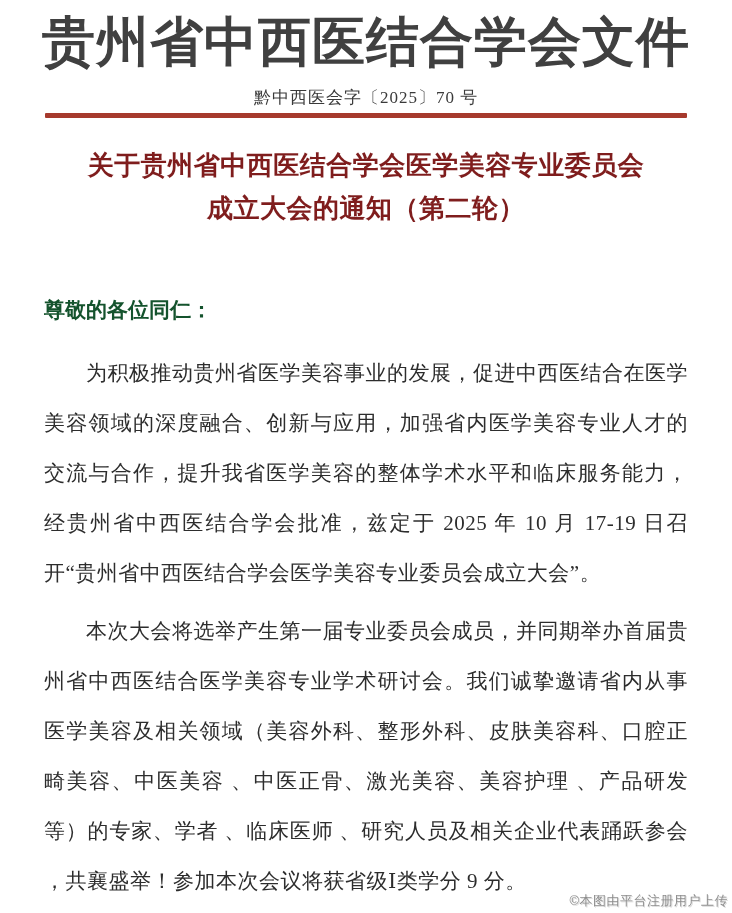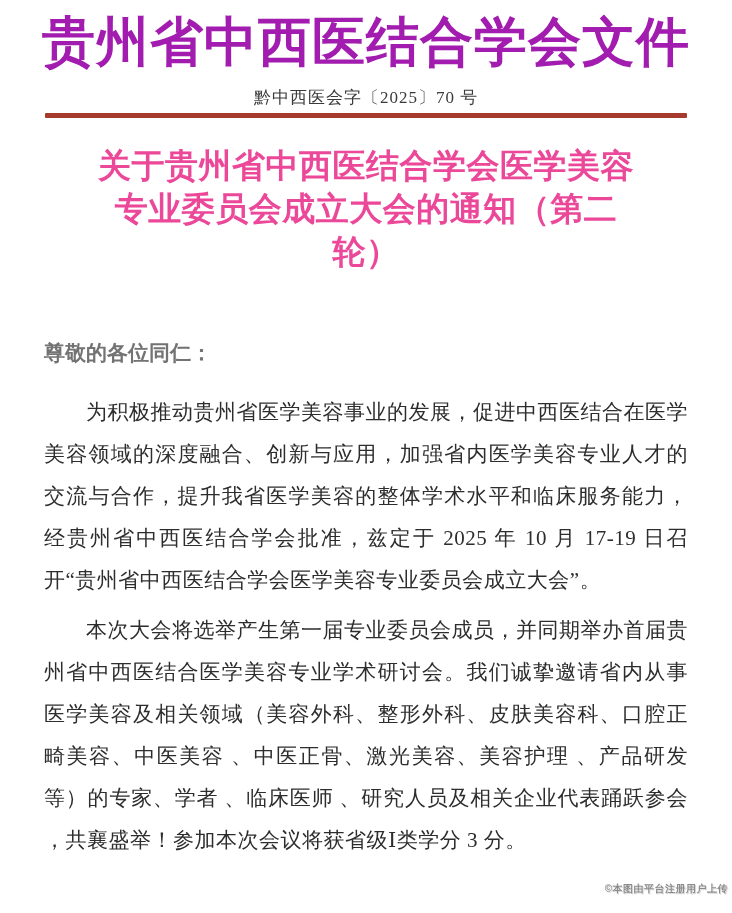--- a/index.html
+++ b/index.html
@@ -16,21 +16,21 @@
     font-family: "Liberation Serif", "DejaVu Serif", serif;
     color: #2d2d2d;
   }
   .org-title {
     margin: 6px 20px 0;
     text-align: center;
     font-size: 53px;
     line-height: 72px;
     font-weight: 700;
     letter-spacing: 1px;
-    color: #a21caf;
+    color: #404040;
     font-family: "Liberation Serif", "DejaVu Serif", serif;
     white-space: nowrap;
   }
   .doc-number {
     margin-top: 9px;
     text-align: center;
     font-size: 17px;
     line-height: 22px;
     color: #3a3a3a;
     letter-spacing: 1px;
@@ -39,62 +39,62 @@
   .red-divider {
     height: 5px;
     background: #a63a2d;
     margin: 4px 45px 0;
     border-radius: 1px;
   }
   .notice-title {
     width: 560px;
     margin: 26px auto 0;
     text-align: center;
-    font-size: 33px;
+    font-size: 26px;
     line-height: 43px;
     font-weight: 700;
-    color: #ec4899;
+    color: #7f1d1d;
     letter-spacing: 0.5px;
     font-family: "Liberation Sans", "DejaVu Sans", sans-serif;
   }
   .salutation {
     margin: 66px 44px 0;
     font-size: 21px;
     line-height: 28px;
     font-weight: 700;
-    color: #737373;
+    color: #14532d;
     font-family: "Liberation Sans", "DejaVu Sans", sans-serif;
   }
   .body-para {
     margin: 8px 44px 0;
     font-size: 21px;
-    line-height: 42px;
+    line-height: 50px;
     text-indent: 2em;
     text-align: justify;
     letter-spacing: 0.5px;
     color: #2d2d2d;
   }
   .body-para.first {
     margin-top: 24px;
   }
   .section-heading {
     margin: 12px 44px 0;
     font-size: 21px;
     line-height: 30px;
     font-weight: 700;
     color: #1e1e1e;
     letter-spacing: 1px;
     font-family: "Liberation Sans", "DejaVu Sans", sans-serif;
   }
   .watermark {
     position: absolute;
     right: 4px;
-    bottom: 17px;
-    font-size: 10px;
-    font-weight: 700;
+    bottom: 3px;
+    font-size: 13px;
+    font-weight: 400;
     color: #8c8c8c;
     letter-spacing: 0.5px;
     font-family: "Liberation Sans", "DejaVu Sans", sans-serif;
     text-shadow: 0 0 1px #ffffff, 1px 1px 0 #d8d8d8;
   }
 </style>
 </head>
 <body>
 
 <div class="page">
@@ -104,19 +104,19 @@
   <div class="doc-number">黔中西医会字〔2025〕70 号</div>
 
   <div class="red-divider"></div>
 
   <div class="notice-title">关于贵州省中西医结合学会医学美容专业委员会成立大会的通知（第二轮）</div>
 
   <div class="salutation">尊敬的各位同仁：</div>
 
   <p class="body-para first">为积极推动贵州省医学美容事业的发展，促进中西医结合在医学美容领域的深度融合、创新与应用，加强省内医学美容专业人才的交流与合作，提升我省医学美容的整体学术水平和临床服务能力，经贵州省中西医结合学会批准，兹定于 2025 年 10 月 17-19 日召开“贵州省中西医结合学会医学美容专业委员会成立大会”。</p>
 
-  <p class="body-para">本次大会将选举产生第一届专业委员会成员，并同期举办首届贵州省中西医结合医学美容专业学术研讨会。我们诚挚邀请省内从事医学美容及相关领域（美容外科、整形外科、皮肤美容科、口腔正畸美容、中医美容 、中医正骨、激光美容、美容护理 、产品研发等）的专家、学者 、临床医师 、研究人员及相关企业代表踊跃参会 ，共襄盛举！参加本次会议将获省级Ⅰ类学分 3 分。</p>
+  <p class="body-para">本次大会将选举产生第一届专业委员会成员，并同期举办首届贵州省中西医结合医学美容专业学术研讨会。我们诚挚邀请省内从事医学美容及相关领域（美容外科、整形外科、皮肤美容科、口腔正畸美容、中医美容 、中医正骨、激光美容、美容护理 、产品研发等）的专家、学者 、临床医师 、研究人员及相关企业代表踊跃参会 ，共襄盛举！参加本次会议将获省级Ⅰ类学分 9 分。</p>
 
 
 
   <div class="watermark">©本图由平台注册用户上传</div>
 
 </div>
 
 </body></html>

